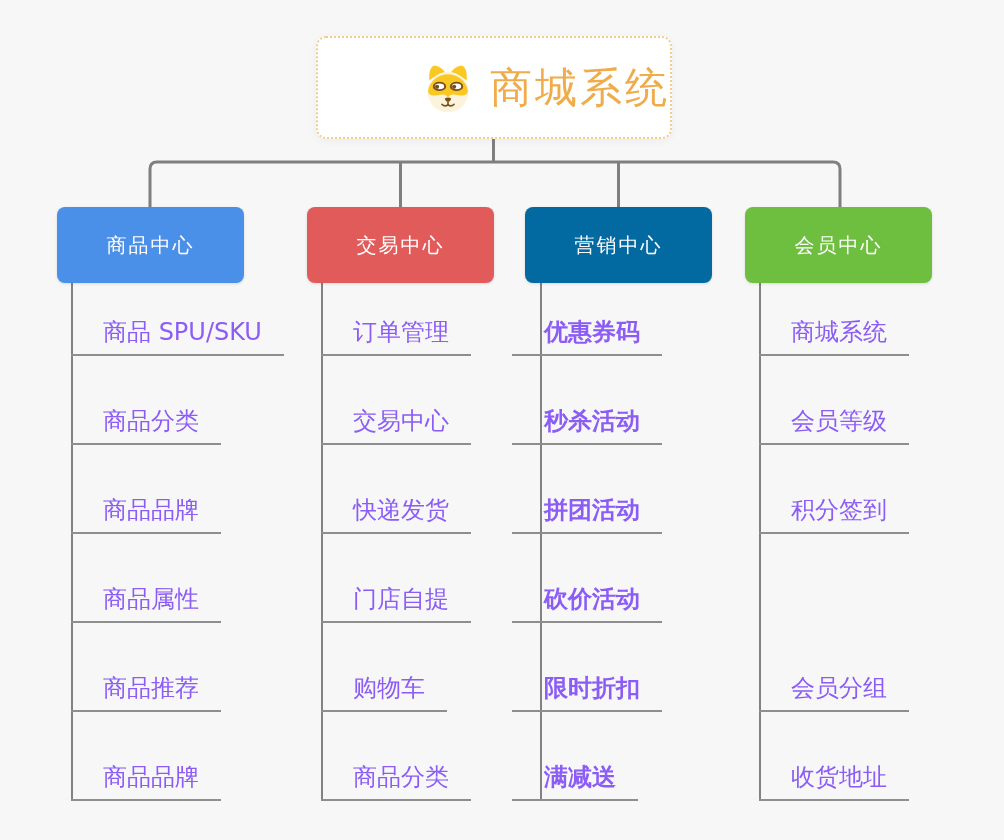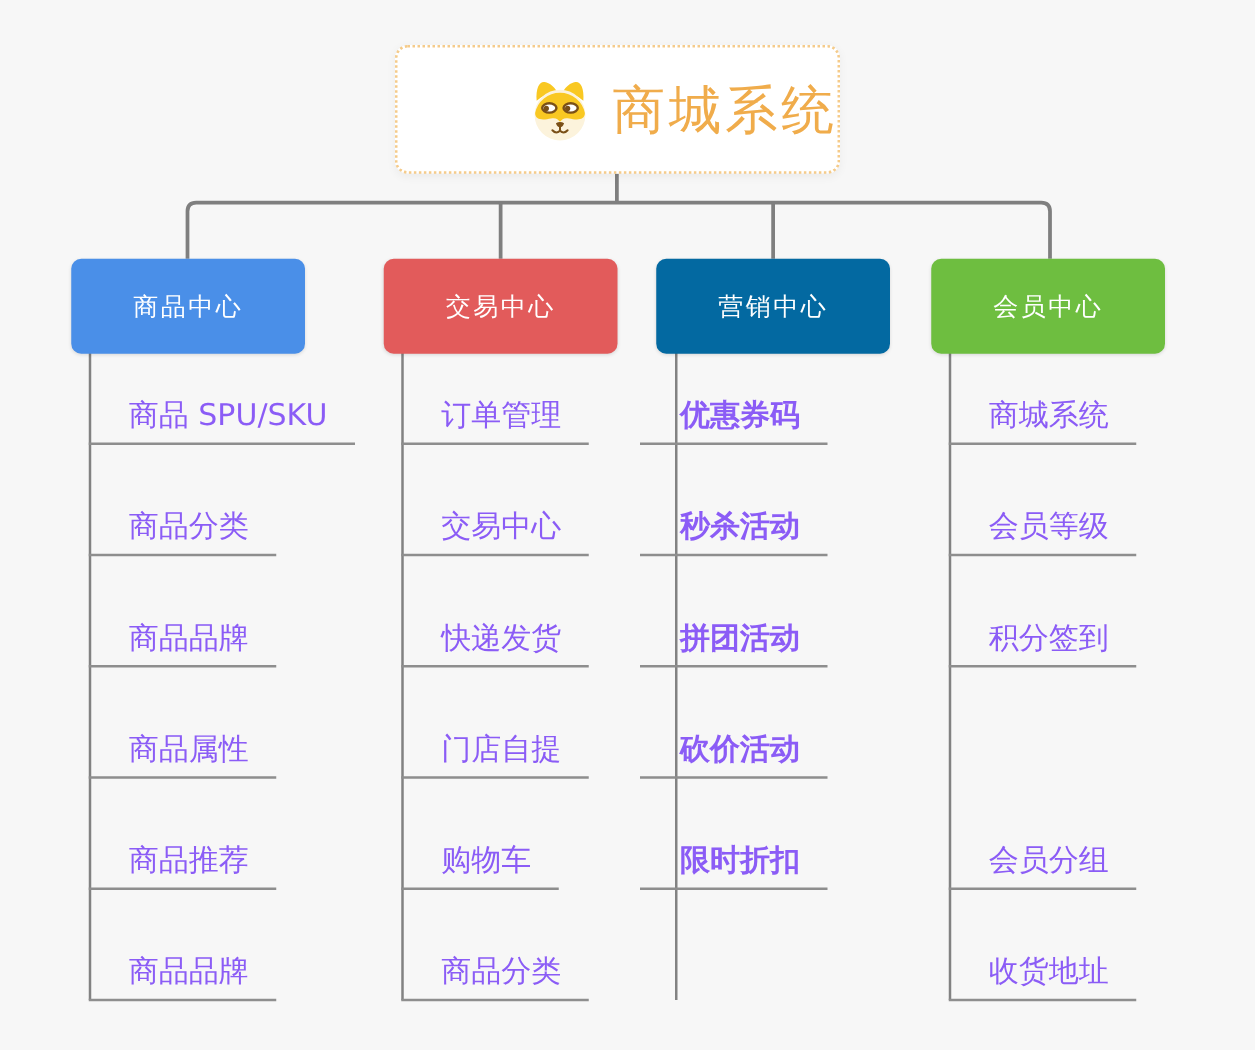--- a/index.html
+++ b/index.html
@@ -128,20 +128,21 @@
   <div class="leaf col-1 row-2">快递发货</div>
   <div class="leaf col-1 row-3">门店自提</div>
   <div class="leaf col-1 row-4">购物车</div>
   <div class="leaf col-1 row-5">商品分类</div>
 
   <div class="leaf col-2 row-0">优惠券码</div>
   <div class="leaf col-2 row-1">秒杀活动</div>
   <div class="leaf col-2 row-2">拼团活动</div>
   <div class="leaf col-2 row-3">砍价活动</div>
   <div class="leaf col-2 row-4">限时折扣</div>
+  <div class="leaf col-2 row-5">满减送</div>
 
   <div class="leaf col-3 row-0">商城系统</div>
   <div class="leaf col-3 row-1">会员等级</div>
   <div class="leaf col-3 row-2">积分签到</div>
   <div class="leaf col-3 row-4">会员分组</div>
   <div class="leaf col-3 row-5">收货地址</div>
 
 </div>
 
 </body></html>

